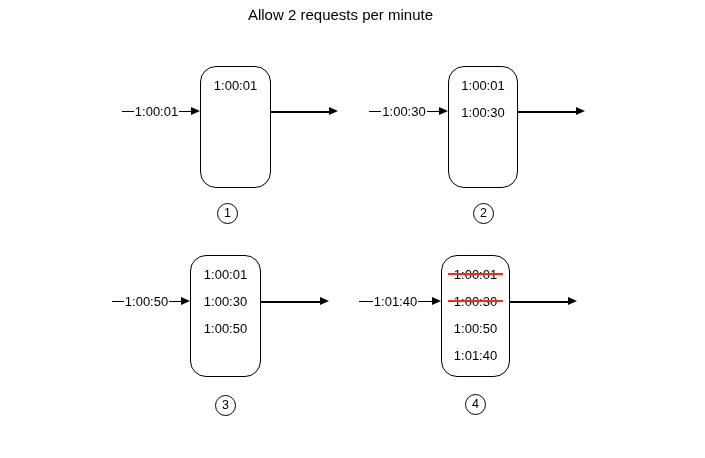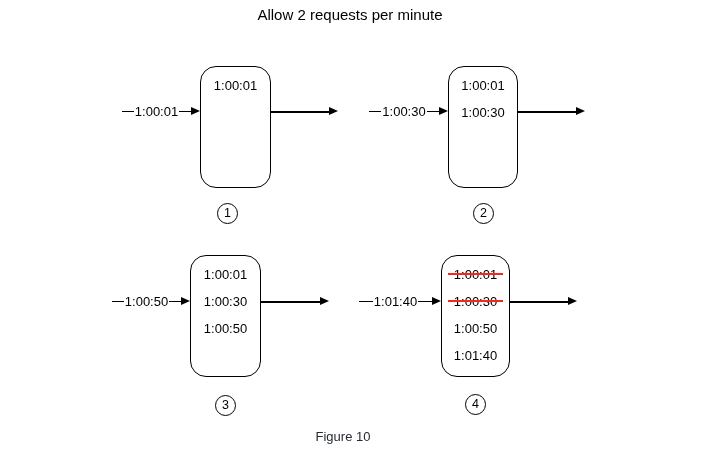--- a/index.html
+++ b/index.html
@@ -1,17 +1,17 @@
 <!DOCTYPE html>
 <html style="--stroke: #000000; --strike: #f5281b; --caption: #262b33;"><head>
 <meta charset="utf-8">
 <style>
   html, body { margin:0; padding:0; background:#ffffff; }
   body { font-family:"Liberation Sans", sans-serif; }
-  .stage { position:relative; width:667px; height:458px; background:#fff; overflow:hidden;padding-left:19px; }
+  .stage { position:relative; width:667px; height:458px; background:#fff; overflow:hidden; }
 
   .title { position:absolute; left:14px; right:0; top:6px; text-align:center;
            font-size:15px; color:#000; }
 
   .caption { position:absolute; left:0; right:0; top:429px; text-align:center;
              font-size:13px; color:var(--caption,#262b33); }
 
   
   .ln { position:absolute; height:1.5px; background:var(--stroke,#000); }
   .ah { position:absolute; width:0; height:0;
@@ -99,15 +99,14 @@
       <div class="entry"><span class="t struck">1:00:01</span></div>
       <div class="entry"><span class="t struck">1:00:30</span></div>
       <div class="entry"><span class="t">1:00:50</span></div>
       <div class="entry"><span class="t">1:01:40</span></div>
     </div>
     <div class="ln" style="left:510px;top:301px;width:58px"></div>
     <div class="ah" style="left:568px;top:297px"></div>
     <div class="badge" style="left:465px;top:394px">4</div>
   </div>
 
-  <div class="caption">Figure 10</div>
 
 </div>
 
 </body></html>

